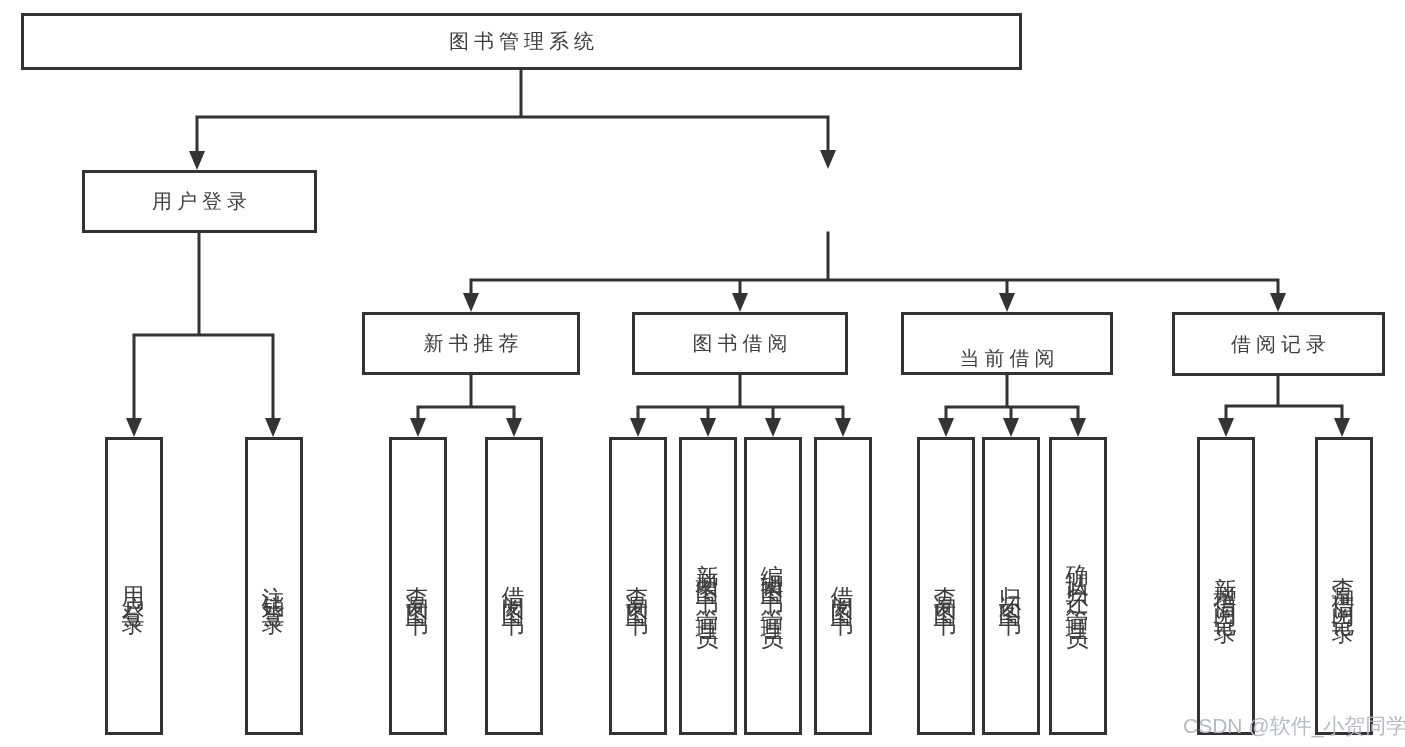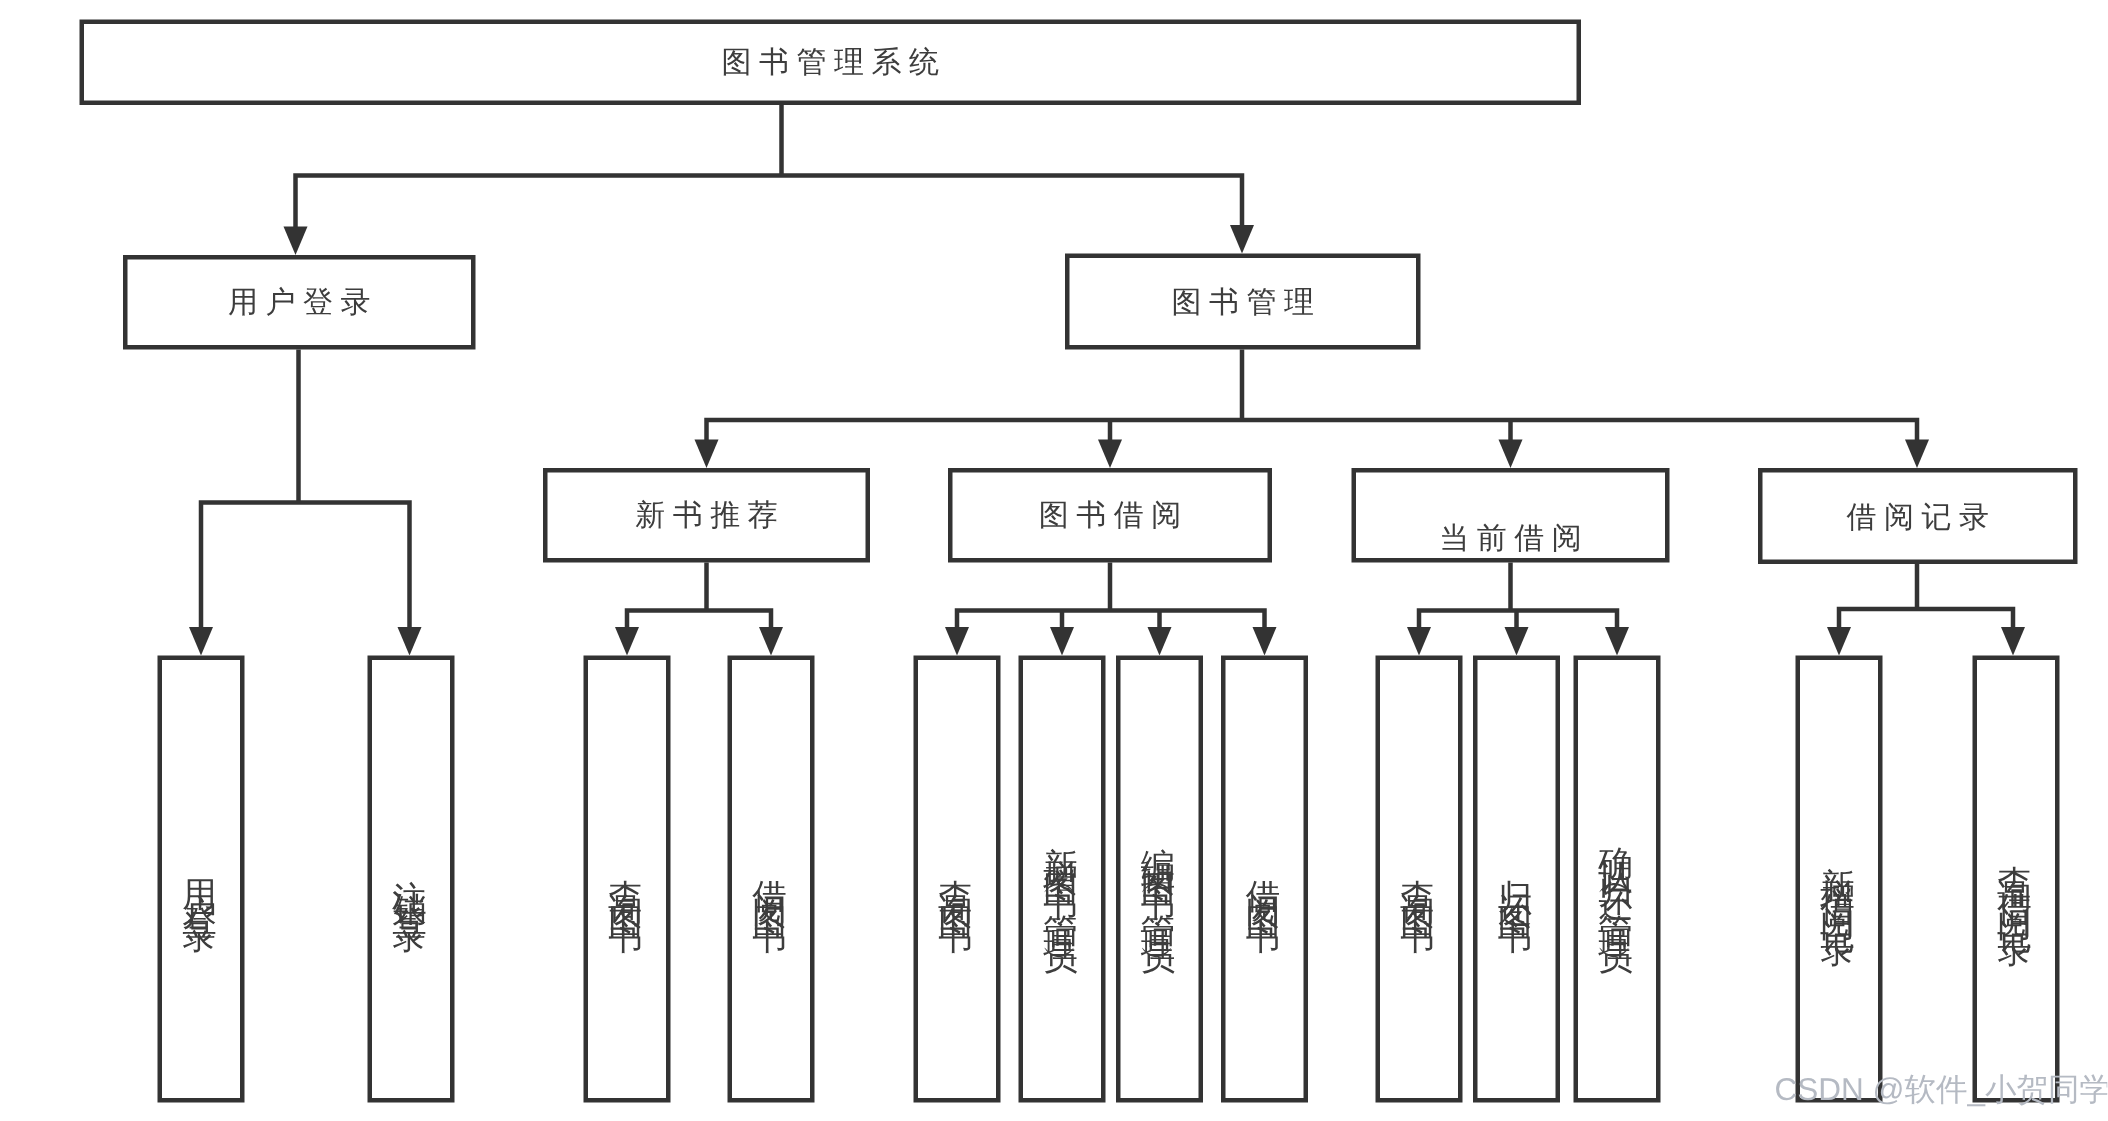--- a/index.html
+++ b/index.html
@@ -30,21 +30,21 @@
     border: 3px solid var(--line);
     background: var(--background);
     display: flex;
     align-items: center;
     justify-content: center;
     font-size: 20px;
     letter-spacing: 5px;
     text-indent: 5px;
     color: var(--text);
   }
-  .hbox.root { font-size: 20px; margin-left: 32px; }
+  .hbox.root { font-size: 20px; }
   .vbox {
     position: absolute;
     box-sizing: border-box;
     border: 3px solid var(--line);
     background: var(--background);
     width: 58px;
     height: 298px;
     top: 437px;
     display: flex;
     align-items: center;
@@ -108,23 +108,20 @@
     <polygon points="1334,418 1350,418 1342,437"></polygon>
   </svg>
 
   <div class="hbox root" style="left:21px; top:13px; width:1001px; height:57px;">
     <span>图书管理系统</span>
   </div>
 
   <div class="hbox" style="left:82px; top:170px; width:235px; height:63px;">
     <span>用户登录</span>
   </div>
-  <div class="hbox" style="left:710px; top:169px; width:237px; height:64px;">
-    <span>图书管理</span>
-  </div>
 
   <div class="hbox" style="left:362px; top:312px; width:218px; height:63px;">
     <span>新书推荐</span>
   </div>
   <div class="hbox" style="left:632px; top:312px; width:216px; height:63px;justify-content:center;">
     <span>图书借阅</span>
   </div>
   <div class="hbox" style="left:901px; top:312px; width:212px; height:63px;align-items:flex-end;">
     <span>当前借阅</span>
   </div>

